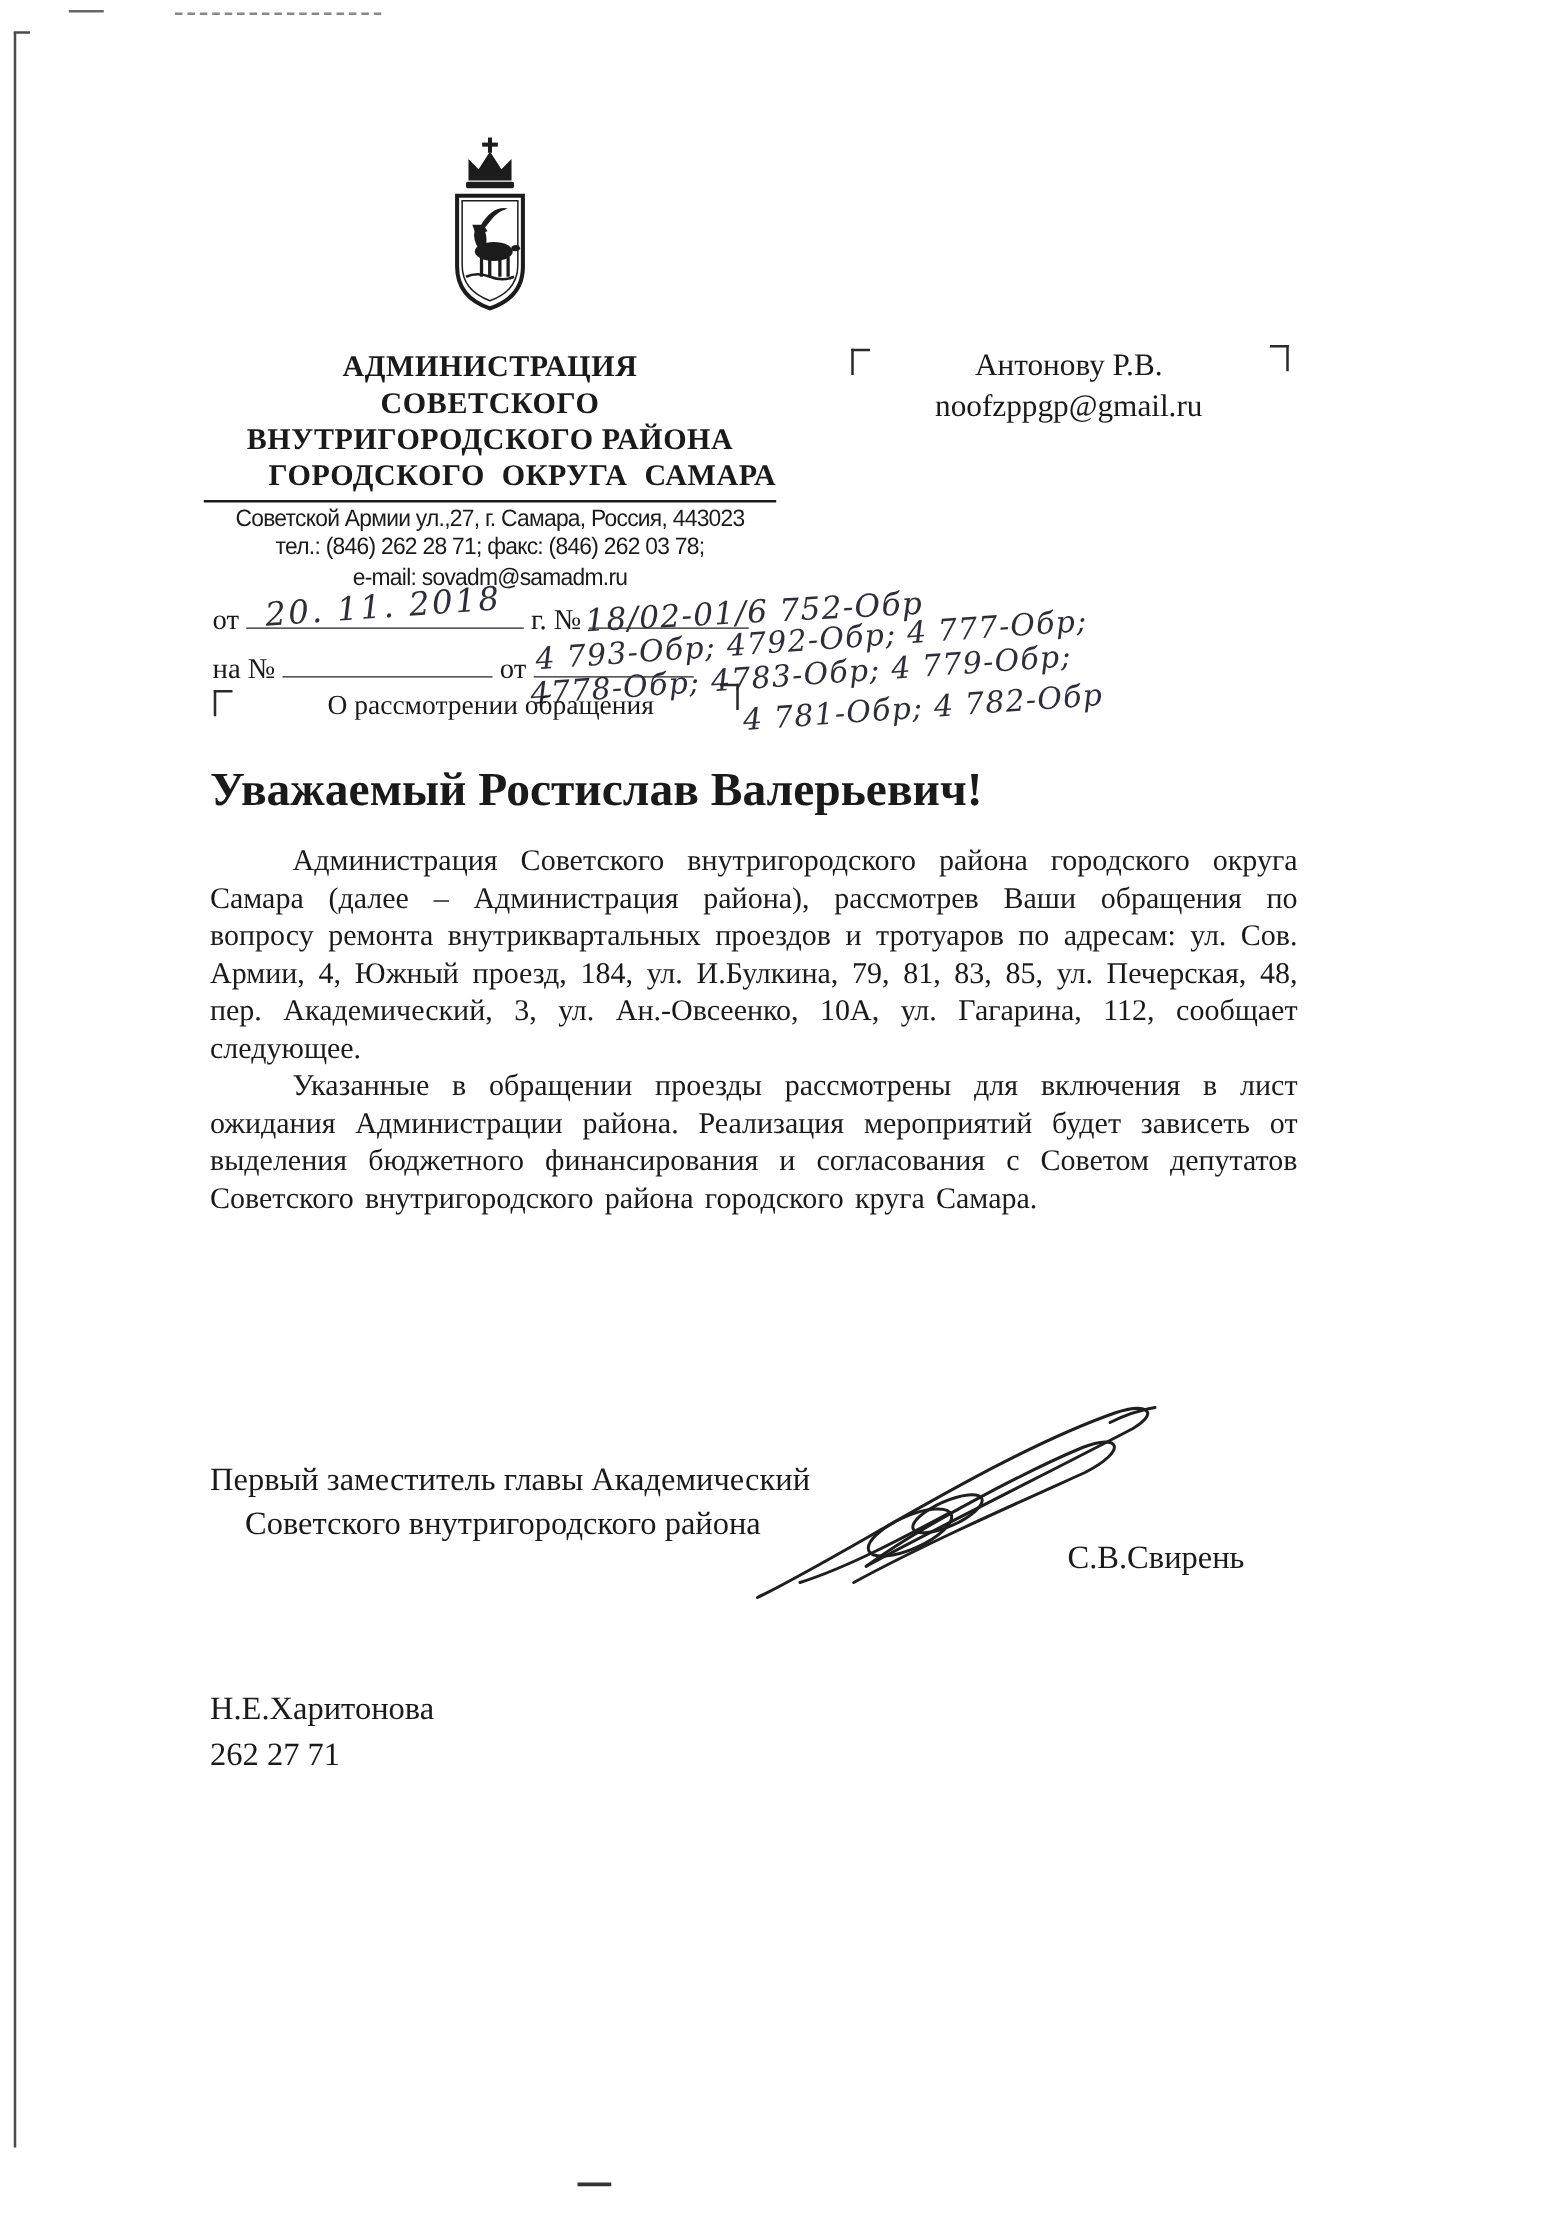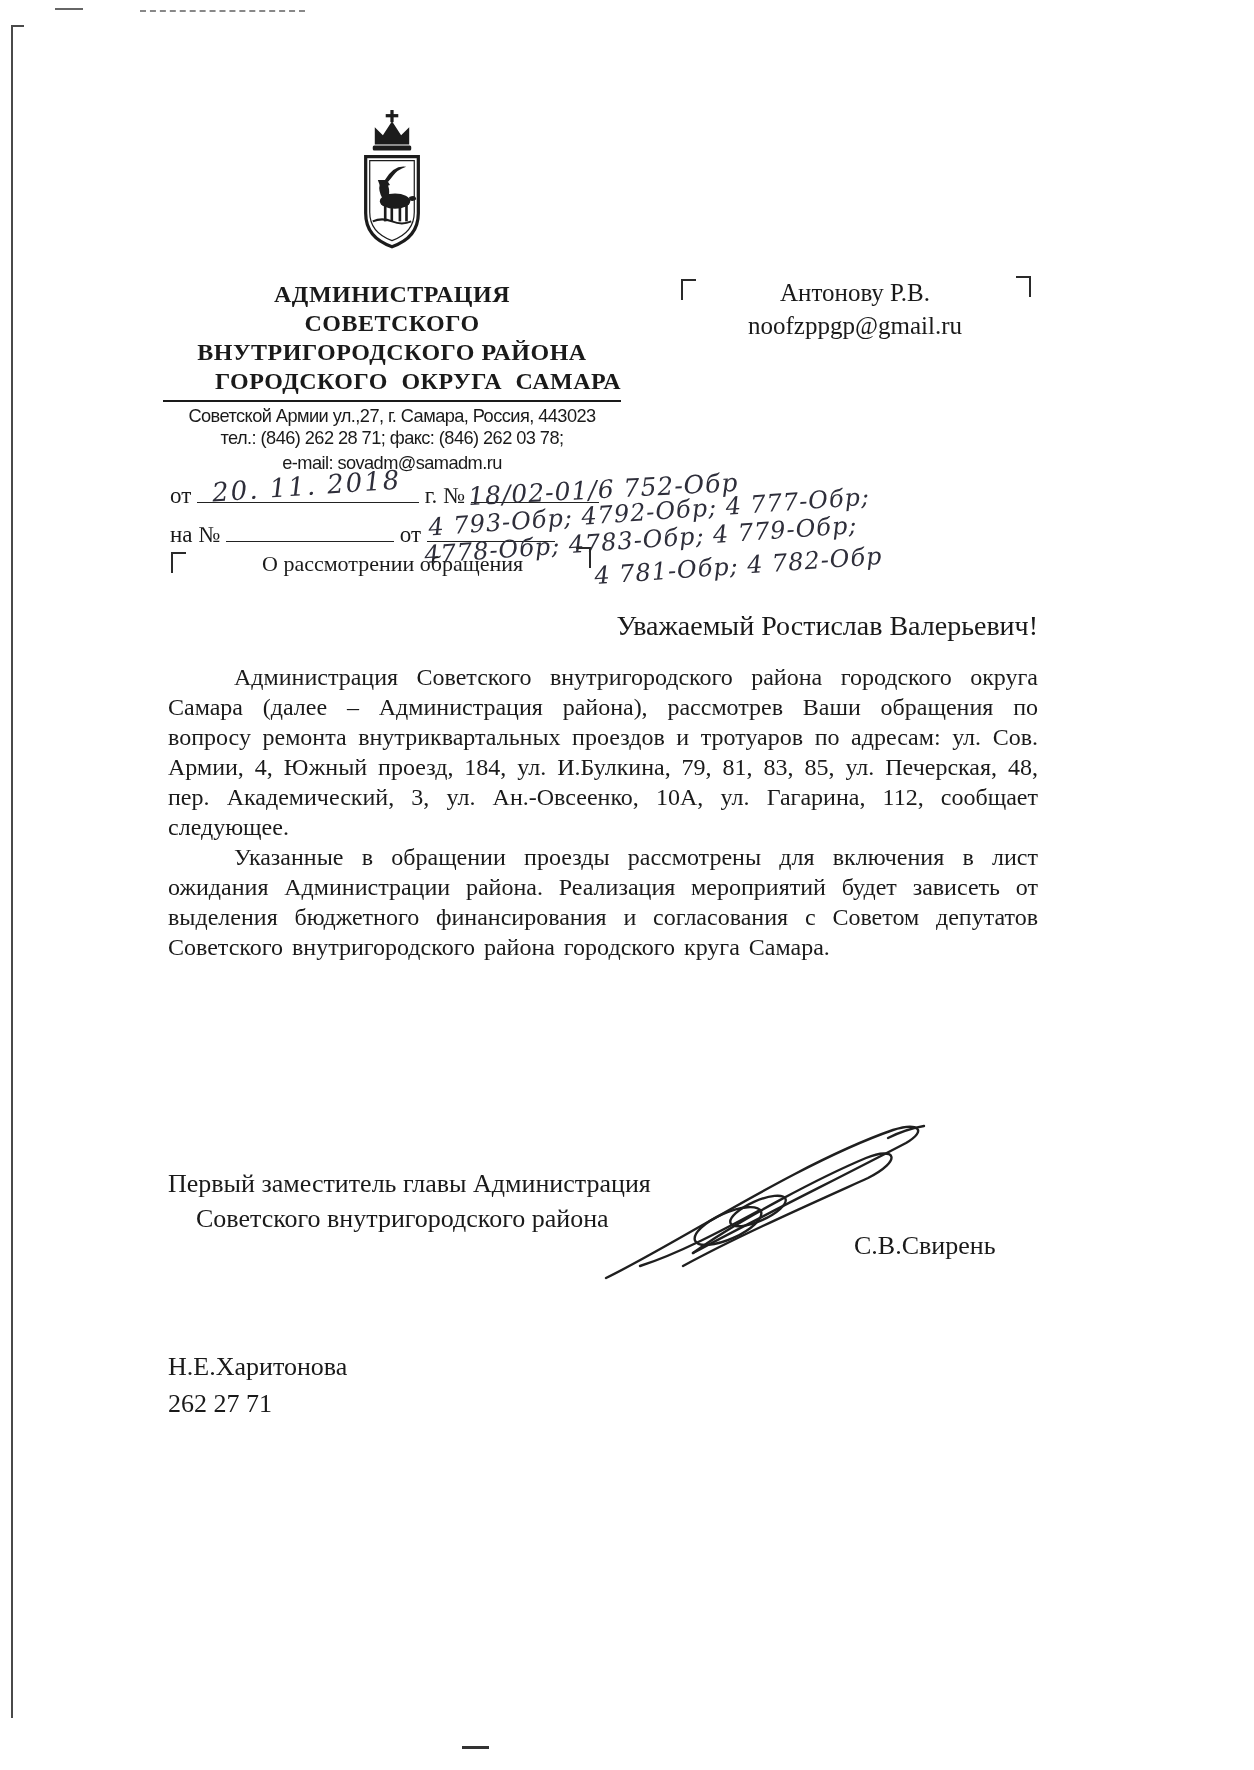--- a/index.html
+++ b/index.html
@@ -51,21 +51,21 @@
   
   .hand{position:absolute;font-family:"DejaVu Serif", serif;font-style:italic;color:#2e2e3a;white-space:nowrap;}
   .hw-date{left:212px;top:471px;font-size:26px;transform:rotate(-4deg);letter-spacing:2px;}
   .hw-num{left:468px;top:475px;font-size:25px;transform:rotate(-3deg);letter-spacing:1px;}
   .hw-l1{left:428px;top:498px;font-size:24px;transform:rotate(-4deg);letter-spacing:1px;}
   .hw-l2{left:424px;top:526px;font-size:24px;transform:rotate(-4deg);letter-spacing:1px;}
   .hw-l3{left:594px;top:552px;font-size:24px;transform:rotate(-4deg);letter-spacing:1px;}
 
   
   .letter-body{position:absolute;left:168px;top:610px;width:870px;}
-  .salutation{text-align:right;font-size:28px;margin:0 0 20px 0;}
+  .salutation{text-align:left;font-size:38px;margin:0 0 20px 0;font-weight:bold;}
   .para{font-size:24px;line-height:30px;text-align:justify;text-indent:66px;margin:0;word-spacing:3px;}
 
   
   .signoff{position:absolute;left:168px;top:1166px;width:870px;font-size:26px;line-height:35px;}
   .signoff .t2{padding-left:28px;font-family:Liberation Serif, serif;}
   .signoff-name{position:absolute;left:686px;top:34px;margin-top:28px;}
   .signature-svg{position:absolute;left:588px;top:1108px;width:380px;height:195px;}
 
   
   .footer{position:absolute;left:168px;top:1348px;font-size:26px;line-height:37px;}
@@ -162,21 +162,21 @@
       <path d="M18 170 C 90 135, 210 55, 305 22 C 330 14, 340 22, 318 35 C 255 68, 160 115, 105 145"></path>
       <path d="M105 145 C 150 112, 235 68, 278 50 C 308 38, 315 52, 280 70 C 218 98, 150 128, 95 158"></path>
       <ellipse cx="140" cy="118" rx="36" ry="13" transform="rotate(-24 140 118)"></ellipse>
       <ellipse cx="170" cy="103" rx="30" ry="10" transform="rotate(-24 170 103)"></ellipse>
       <path d="M52 158 C 90 146, 135 122, 172 102"></path>
       <path d="M300 30 C 312 24, 324 20, 336 18"></path>
     </g>
   </svg>
 
   <div class="signoff">
-    <div>Первый заместитель главы Администрация</div>
+    <div>Первый заместитель главы Академический</div>
     <div class="t2">Советского внутригородского района</div>
     <div class="signoff-name">С.В.Свирень</div>
   </div>
 
   <div class="footer">
     <div>Н.Е.Харитонова</div>
     <div>262 27 71</div>
   </div>
 
 </div>

